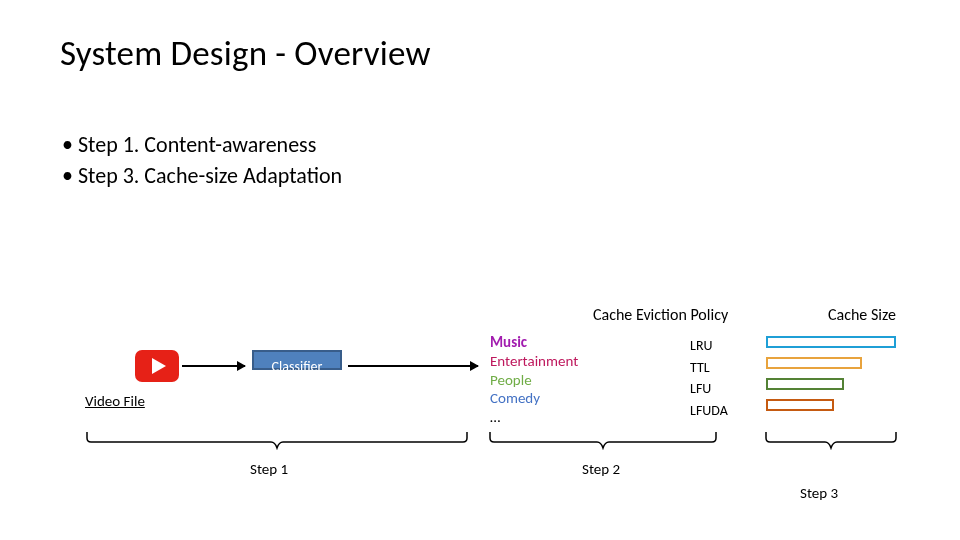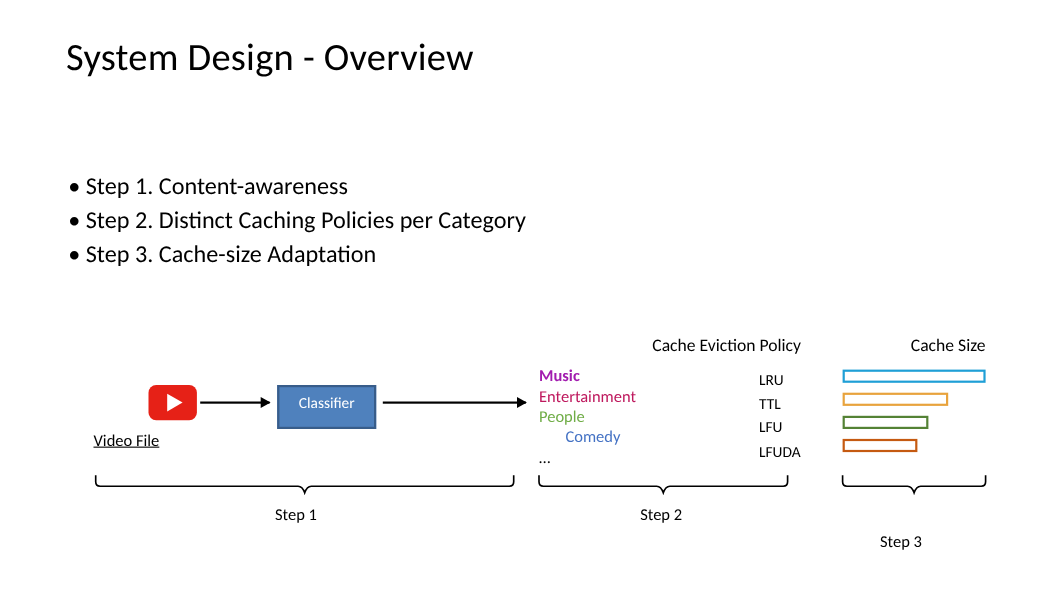--- a/index.html
+++ b/index.html
@@ -19,21 +19,20 @@
     font-size: 35px;
     font-weight: 400;
     letter-spacing: 0.2px;
   }
   .bullets {
     position: absolute;
     left: 62px;
     top: 130px;
     font-size: 22px;
     line-height: 1.4;
-    margin-top: 24px;
   }
   .bullets div::before {
     content: "• ";
     font-size: 22px;
   }
 
   
   .hdr {
     position: absolute;
     font-size: 16px;
@@ -71,21 +70,21 @@
     font-size: 15px;
     text-decoration: underline;
   }
 
   
   .classifier {
     position: absolute;
     left: 252px;
     top: 350px;
     width: 90px;
-    height: 40px;
+    height: 20px;
     background: #4f81bd;
     border: 2px solid #385d8a;
     color: #fff;
     font-size: 14px;
     text-align: center;
     line-height: 30px;
   }
 
   
   .arrow {
@@ -108,21 +107,21 @@
   .cats {
     position: absolute;
     left: 490px;
     top: 333px;
     font-size: 15px;
     line-height: 1.25;
   }
   .cat-music  { color: #a21caf; font-weight: bold; }
   .cat-ent    { color: #be185d; }
   .cat-people { color: #70ad47; }
-  .cat-comedy { color: #4472c4; margin-left: 24px; }
+  .cat-comedy { color: #4472c4; }
   .cat-more   { color: #000; }
 
   
   .pols {
     position: absolute;
     left: 650px;
     top: 335px;
     font-size: 14px;
     line-height: 1.55;
     margin-left: 40px;
@@ -161,21 +160,20 @@
   .l2 { left: 582px; }
   .l3 { left: 800px; margin-top: 24px; }
 </style>
 </head>
 <body>
 
 <div class="title">System Design - Overview</div>
 
 <div class="bullets">
   <div>Step 1. Content-awareness</div>
-  <div>Step 2. Distinct Caching Policies per Category</div>
   <div>Step 3. Cache-size Adaptation</div>
 </div>
 
 <div class="hdr hdr-cache-policy">Cache Eviction Policy</div>
 <div class="hdr hdr-cache-size">Cache Size</div>
 
 <div class="play-wrap">
   <div class="play"></div>
 </div>
 <div class="vf-label">Video File</div>

